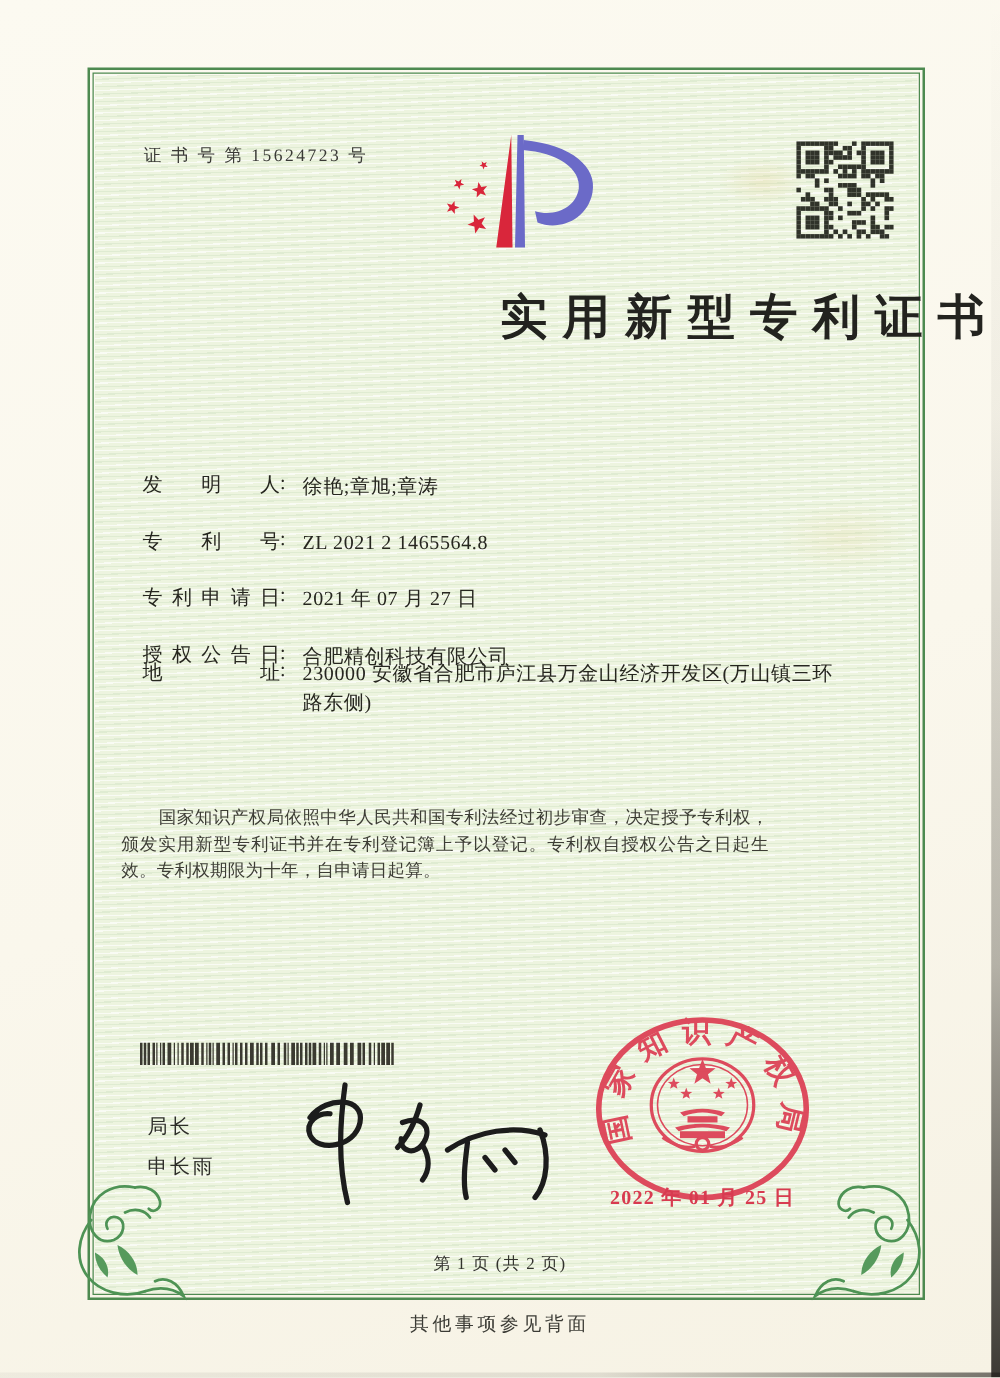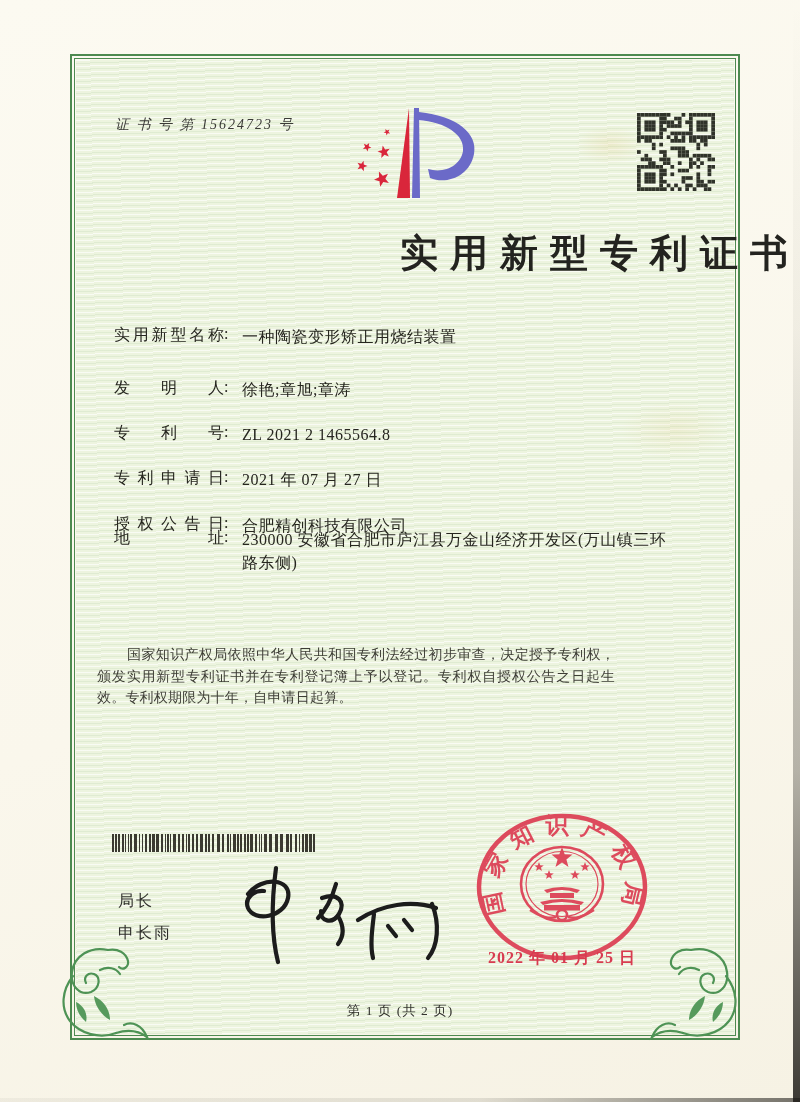--- a/index.html
+++ b/index.html
@@ -9,21 +9,21 @@
   
   .frame{position:absolute;left:70px;top:54px;width:670px;height:986px;box-sizing:border-box;
          border:2.5px solid #4d8a50;}
   .frame::before{content:"";position:absolute;inset:2px;border:1px solid #4d8a50;}
   .green-area{position:absolute;inset:4px;background-color:#edf4df;
       background-image:repeating-linear-gradient(178deg,
         rgba(255,255,255,.65) 0 1px, rgba(255,255,255,0) 1px 3px,
         rgba(150,190,140,.16) 3px 4px, rgba(255,255,255,0) 4px 6px);}
   .stain{position:absolute;border-radius:50%;pointer-events:none;}
   
-  .certno{position:absolute;left:115px;top:116px;font-size:14px;letter-spacing:2px;color:#3a3a36;font-style:italic;}
+  .certno{position:absolute;left:115px;top:116px;font-size:14px;letter-spacing:2px;color:#3a3a36;}
   .title{position:absolute;left:0;top:228px;width:800px;text-align:right;font-size:38px;
          font-weight:600;letter-spacing:12px;color:#23231f;}
   .frow{position:absolute;left:114px;width:600px;font-size:16px;color:#26261f;}
   .flabel{display:inline-block;width:110px;text-align:justify;text-align-last:justify;vertical-align:top;}
   .fcolon{display:inline-block;width:13px;margin-right:5px;vertical-align:top;}
   .fvalue{display:inline-block;letter-spacing:.5px;vertical-align:top;max-width:428px;line-height:23px;}
   .gpair2{position:absolute;left:316px;top:0;}
   .paras{position:absolute;left:97px;top:644px;width:518px;font-size:14px;line-height:21.6px;
          color:#3d3d35;text-align:justify;letter-spacing:.2px;}
   .paras p{margin:0;text-indent:2.15em;}
@@ -283,23 +283,20 @@
       <rect x="34.29" y="76.19" width="3.81" height="3.81" fill="#30332a"></rect>
       <rect x="41.90" y="76.19" width="3.81" height="3.81" fill="#30332a"></rect>
       <rect x="49.52" y="76.19" width="3.81" height="3.81" fill="#30332a"></rect>
       <rect x="57.14" y="76.19" width="3.81" height="3.81" fill="#30332a"></rect>
       <rect x="68.57" y="76.19" width="3.81" height="3.81" fill="#30332a"></rect>
       <rect x="72.38" y="76.19" width="3.81" height="3.81" fill="#30332a"></rect>
     </svg>
 
   <div class="title">实用新型专利证书</div>
 
-  <div class="frow" style="top:325px">
-    <span class="flabel">实用新型名称</span><span class="fcolon">:</span><span class="fvalue">一种陶瓷变形矫正用烧结装置</span>
-  </div>
   <div class="frow" style="top:378px">
     <span class="flabel">发明人</span><span class="fcolon">:</span><span class="fvalue">徐艳;章旭;章涛</span>
   </div>
   <div class="frow" style="top:423px">
     <span class="flabel">专利号</span><span class="fcolon">:</span><span class="fvalue">ZL 2021 2 1465564.8</span>
   </div>
   <div class="frow" style="top:468px">
     <span class="flabel">专利申请日</span><span class="fcolon">:</span><span class="fvalue">2021 年 07 月 27 日</span>
   </div>
   <div class="frow" style="top:514px">
@@ -412,20 +409,21 @@
         <rect x="74" y="99" width="36" height="5.5" stroke="none"></rect>
         <circle cx="92" cy="109" r="5" fill="none" stroke-width="2.6"></circle>
         <path d="M 60,104 C 70,111 80,113 86,111" fill="none" stroke-width="2.4"></path>
         <path d="M 124,104 C 114,111 104,113 98,111" fill="none" stroke-width="2.4"></path>
       </g>
     </g>
   </svg>
   <div class="sealdate">2022 年 01 月 25 日</div>
 
   <div class="pageno">第 1 页 (共 2 页)</div>
+  <div class="backnote">其他事项参见背面</div>
 
   <svg class="abs" style="left:50px;top:946px" width="104" height="98" viewBox="0 0 104 98">
     <g id="corner-orn" stroke="#4e9355" fill="none" stroke-width="2.2" stroke-linecap="round">
       <path d="M58,4 C40,0 24,10 22,26 C20,40 30,50 41,46 C50,42 51,31 44,28 C38,26 33,31 36,37"></path>
       <path d="M23,30 C12,44 10,62 20,75 C30,88 50,93 66,87"></path>
       <path d="M66,87 C78,83 89,85 97,91 C92,79 82,75 74,79"></path>
       <path d="M44,50 C54,55 60,64 60,74 C51,69 45,60 44,50 Z" fill="#569a5c" stroke="none"></path>
       <path d="M26,56 C34,60 38,68 36,76 C29,70 26,63 26,56 Z" fill="#569a5c" stroke="none"></path>
       <path d="M58,4 C68,2 76,7 78,15 C79,21 73,25 69,21"></path>
       <path d="M50,24 C58,20 66,22 70,28"></path>

